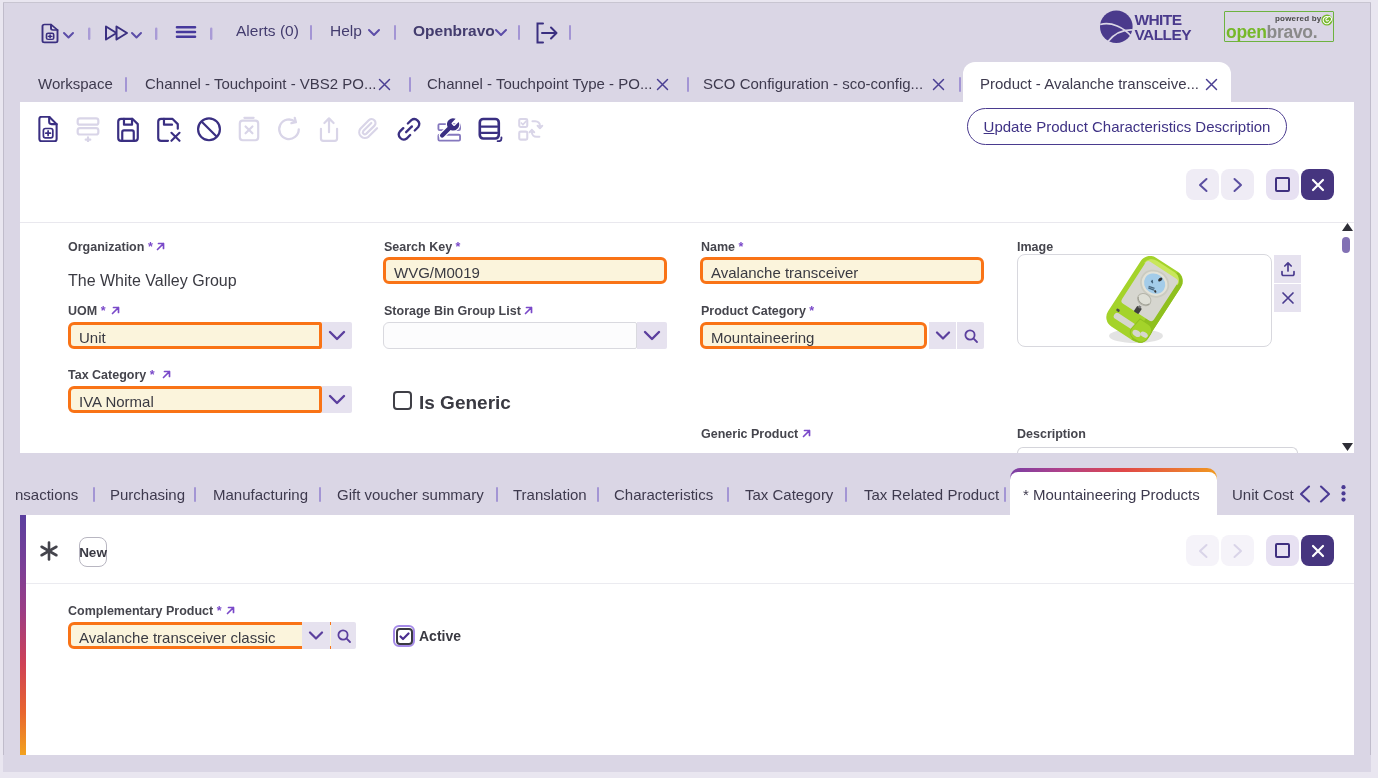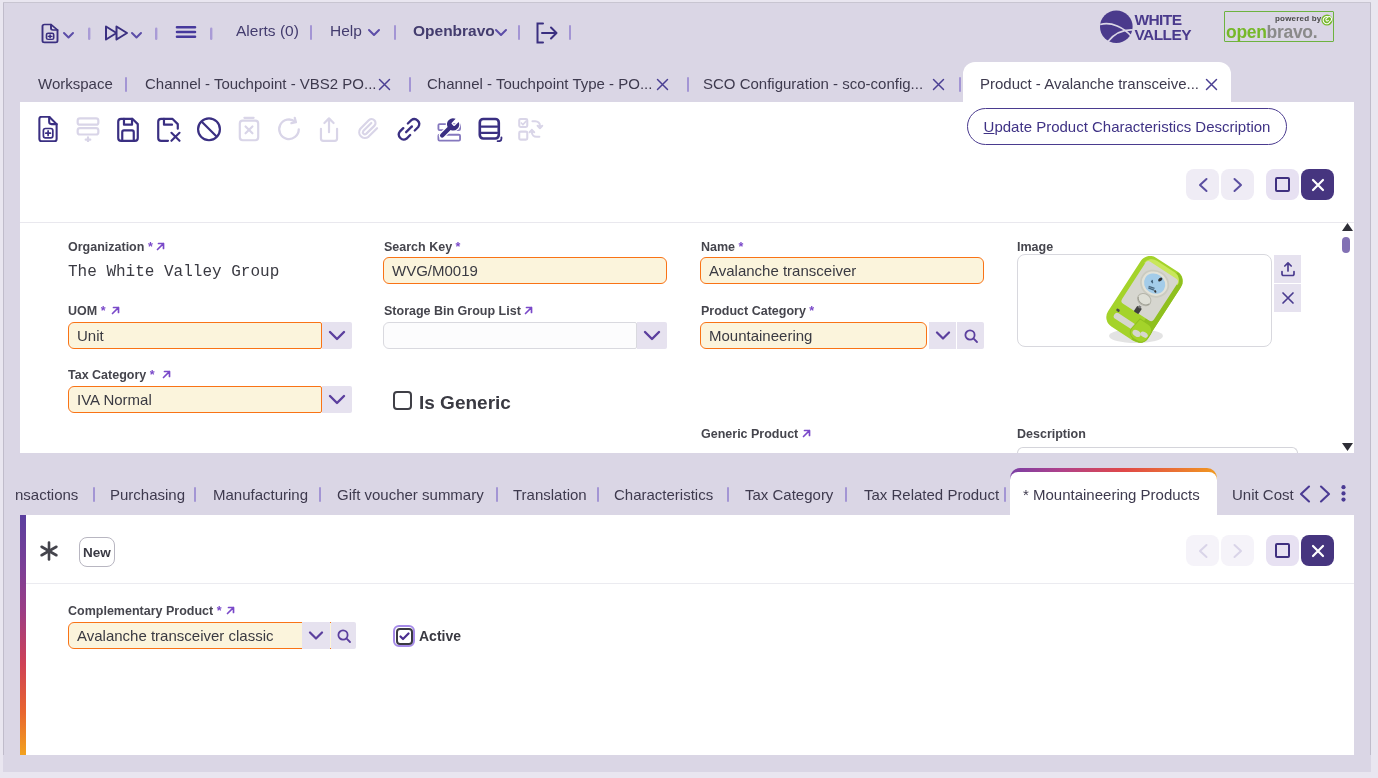--- a/index.html
+++ b/index.html
@@ -10,21 +10,21 @@
 .frame-t { left:0; top:0; width:1378px; height:3px; background:#e9e6f0; }
 .frame-l { left:0; top:0; width:3px; height:778px; background:#e9e6f0; }
 .frame-r { right:0; top:0; width:7px; height:778px; background:#e9e6f0; }
 .frame-b { left:0; bottom:0; width:1378px; height:6px; background:#e9e6f0; }
 
 .panel { background:#ffffff; }
 .sep-v { width:2px; height:15px; background:#a395d4; border-radius:2px; }
 .tabtext { font-size:15px; color:#3e3a4e; }
 .lbl { font-size:12.5px; font-weight:bold; color:#45454d; }
 .lbl .mark { color:#7a49c9; }
-.field { background:#fbf4dc; border:1px solid #f97316; border-radius:6px; font-size:15px; color:#3a3a42; line-height:25px; padding-left:8px; white-space:nowrap; }
+.field { background:#fbf4dc; border:3px solid #f97316; border-radius:6px; font-size:15px; color:#3a3a42; line-height:25px; padding-left:8px; white-space:nowrap; }
 .ddbtn { background:#e6e2ef; display:flex; align-items:center; justify-content:center; }
 .navbtn { border-radius:8px; display:flex; align-items:center; justify-content:center; }
 </style>
 </head>
 <body>
 <div class="abs frame-t"></div>
 <div class="abs frame-l"></div>
 <div class="abs frame-r"></div>
 <div class="abs frame-b"></div>
 <div class="abs" style="left:3px; top:2px; width:1368px; height:770px; border:1px solid rgba(160,157,170,0.45);"></div>
@@ -216,21 +216,21 @@
     <svg width="14" height="14">
       <path d="M2 2 L12 12 M12 2 L2 12" stroke="#fff" stroke-width="2.2" stroke-linecap="round"></path>
     </svg>
   </div>
 <div class="abs" style="left:20px; top:222px; width:1334px; height:1px; background:#e9e8ee;"></div>
 
 <div class="abs lbl" style="left:68px; top:240px;">Organization <span class="mark">*</span></div>
 <svg class="abs" style="left:155px; top:241px;" width="11" height="11">
     <path d="M2.5 8.5 L8.5 2.5 M3.5 2.5 h5 v5" stroke="#7a49c9" stroke-width="1.7" fill="none" stroke-linecap="round" stroke-linejoin="round"></path>
   </svg>
-<div class="abs" style="left:68px; top:263px; font-size:16px; color:#3a3a42;font-family:Liberation Mono, monospace;">The White Valley Group</div>
+<div class="abs" style="left:68px; top:272px; font-size:16px; color:#3a3a42;">The White Valley Group</div>
 <div class="abs lbl" style="left:384px; top:240px;">Search Key <span class="mark">*</span></div>
 <div class="abs field" style="left:383px; top:257px; width:284px; height:27px;">WVG/M0019</div>
 <div class="abs lbl" style="left:701px; top:240px;">Name <span class="mark">*</span></div>
 <div class="abs field" style="left:700px; top:257px; width:284px; height:27px;">Avalanche transceiver</div>
 <div class="abs lbl" style="left:1017px; top:240px;">Image</div>
 <div class="abs" style="left:1017px; top:254px; width:255px; height:93px; background:#fff; border:1px solid #d8d8de; border-radius:8px;"></div>
 
 <svg class="abs" style="left:1104px; top:256px;" width="84" height="92" viewBox="0 0 84 92">
   <ellipse cx="32" cy="80" rx="27" ry="7" fill="#9a9a9a" opacity="0.28"></ellipse>
   <g transform="rotate(33 40 44)">
@@ -364,21 +364,21 @@
 
 <div class="abs panel" style="left:20px; top:515px; width:1334px; height:240px;"></div>
 <div class="abs" style="left:20px; top:515px; width:6px; height:240px; background:linear-gradient(180deg,#5b3f9f 0%,#7c3f96 22%,#9c3d85 40%,#cf4156 62%,#e8652f 82%,#f2a21f 100%);"></div>
 <svg class="abs" style="left:39px; top:541px;" width="20" height="20" viewBox="0 0 20 20">
     <g stroke="#44444c" stroke-width="2.6" stroke-linecap="round">
       <path d="M10 1.5 V18.5"></path>
       <path d="M2.6 5.75 L17.4 14.25"></path>
       <path d="M17.4 5.75 L2.6 14.25"></path>
     </g>
   </svg>
-<div class="abs" style="left:79px; top:537px; width:36px; height:30px; border:1px solid #b8b6c1; border-radius:8px; background:#fff; display:flex; align-items:center; justify-content:center; font-size:13.5px; font-weight:bold; color:#3a3a44;">New</div>
+<div class="abs" style="left:79px; top:537px; width:28px; height:30px; border:1px solid #b8b6c1; border-radius:8px; background:#fff; display:flex; align-items:center; justify-content:center; font-size:13.5px; font-weight:bold; color:#3a3a44;">New</div>
 
 <div class="abs navbtn" style="left:1186px; top:535px; width:33px; height:31px; background:#f5f3f9;">
     <svg width="12" height="16">
       <path d="M9.5 2 L3 8 L9.5 14" stroke="#d9d4e8" stroke-width="2" fill="none" stroke-linecap="round" stroke-linejoin="round"></path>
     </svg>
   </div>
 <div class="abs navbtn" style="left:1221px; top:535px; width:33px; height:31px; background:#f5f3f9;">
     <svg width="12" height="16">
       <path d="M2.5 2 L9 8 L2.5 14" stroke="#d9d4e8" stroke-width="2" fill="none" stroke-linecap="round" stroke-linejoin="round"></path>
     </svg>

